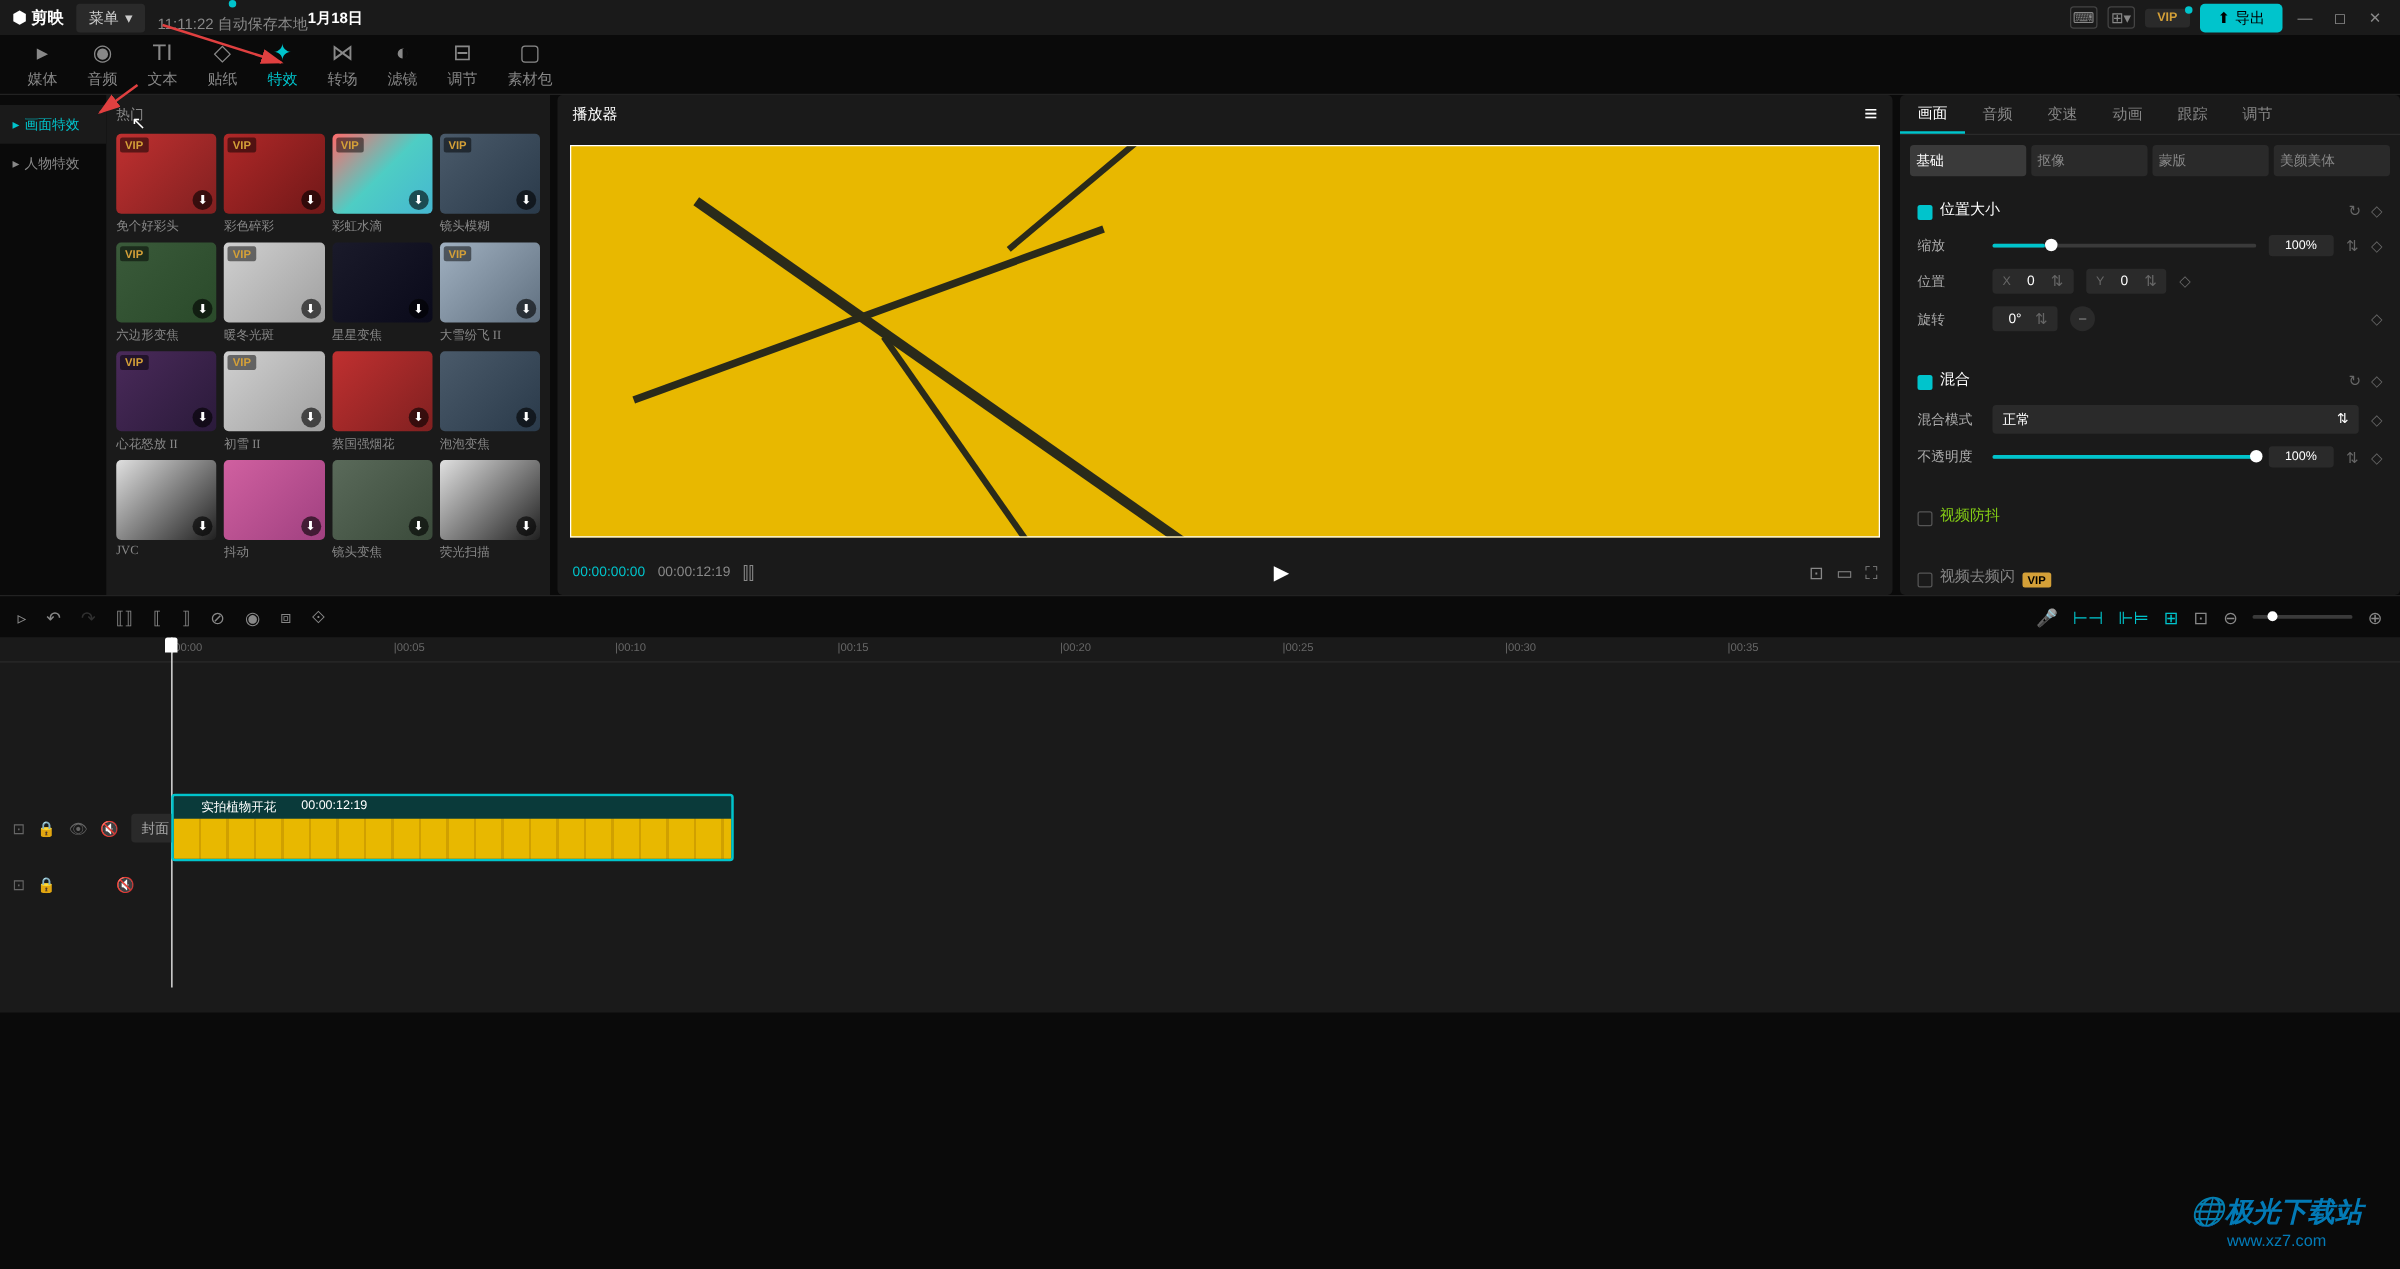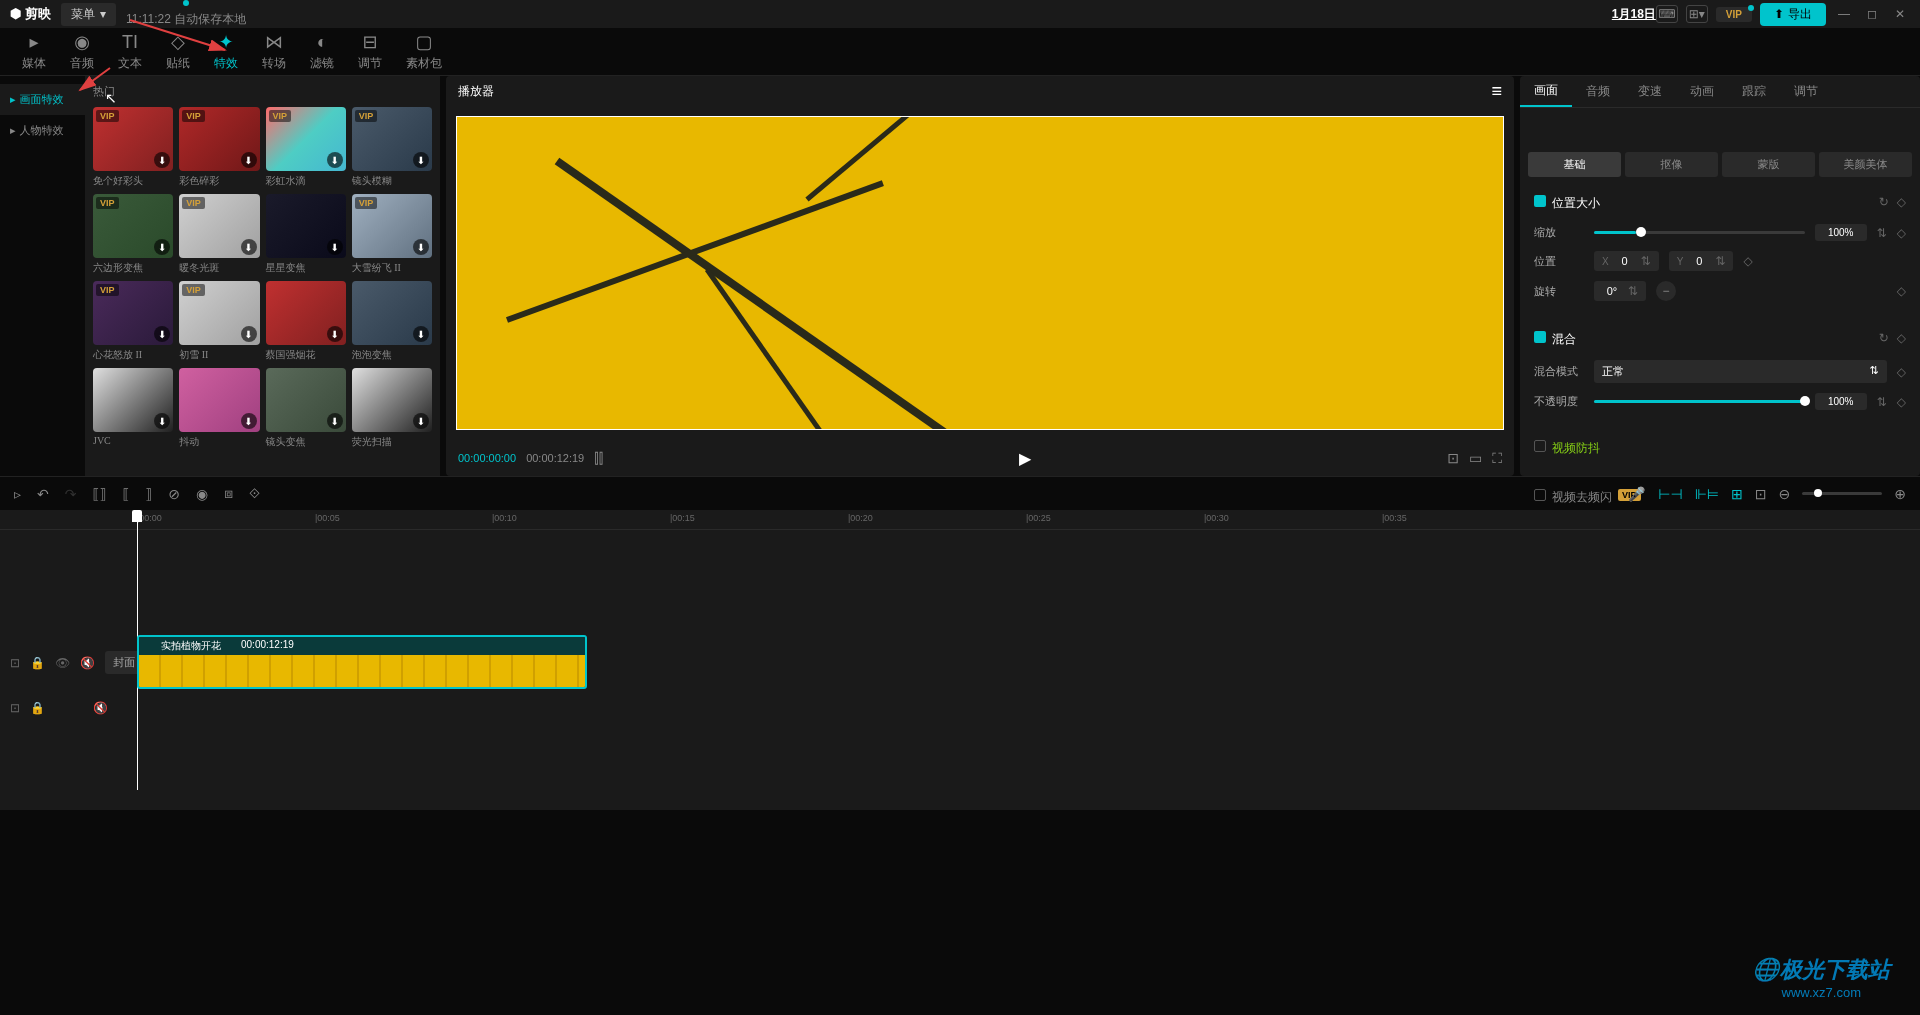--- a/index.html
+++ b/index.html
@@ -5,21 +5,21 @@
 * { margin: 0; padding: 0; box-sizing: border-box; }
 body { background: #0a0a0a; font-family: "Microsoft YaHei", sans-serif; color: #ccc; font-size: 12px; overflow: hidden; width: 1920px; height: 1015px; position: relative; }
 
 
 .titlebar { height: 28px; background: #1a1a1a; display: flex; align-items: center; padding: 0 10px; }
 .titlebar-left { display: flex; align-items: center; gap: 10px; }
 .logo { color: #fff; font-weight: bold; font-size: 13px; }
 .menu-btn { background: #2a2a2a; padding: 3px 10px; border-radius: 3px; color: #ccc; display: flex; align-items: center; gap: 5px; }
 .autosave { color: #888; display: flex; align-items: center; gap: 5px; flex-direction: column; }
 .autosave-dot { width: 6px; height: 6px; background: #00c4cc; border-radius: 50%; }
-.titlebar-center { flex: 1; text-align: right; color: #fff; font-weight: bold; text-decoration: underline; }
+.titlebar-center { flex: 1; text-align: left; color: #fff; font-weight: bold; }
 .titlebar-right { display: flex; align-items: center; gap: 8px; }
 .tr-icon { width: 22px; height: 18px; display: flex; align-items: center; justify-content: center; color: #888; border: 1px solid #444; border-radius: 3px; }
 .vip-badge { background: #2a2a2a; padding: 2px 10px; border-radius: 3px; color: #d4a038; font-weight: bold; font-size: 10px; position: relative; }
 .vip-badge::after { content: ''; width: 6px; height: 6px; background: #00c4cc; border-radius: 50%; position: absolute; top: -2px; right: -2px; }
 .export-btn { background: #00c4cc; color: #000; padding: 3px 14px; border-radius: 4px; display: flex; align-items: center; gap: 4px; }
 .win-btn { width: 20px; text-align: center; color: #888; }
 
 
 .top-toolbar { height: 48px; background: #0a0a0a; display: flex; align-items: center; padding: 0 10px; gap: 0; border-bottom: 1px solid #222; }
 .tool-item { display: flex; flex-direction: column; align-items: center; gap: 2px; padding: 4px 12px; color: #888; cursor: pointer; }
@@ -55,24 +55,24 @@
 .time-total { color: #888; font-size: 11px; }
 .play-btn { flex: 1; text-align: center; font-size: 16px; color: #fff; }
 .ctrl-icon { color: #888; font-size: 14px; }
 
 
 .props { width: 400px; background: #1a1a1a; border-radius: 4px; }
 .props-tabs { height: 32px; display: flex; border-bottom: 1px solid #2a2a2a; }
 .props-tab { padding: 0 14px; display: flex; align-items: center; color: #888; font-size: 12px; }
 .props-tab.active { color: #fff; border-bottom: 2px solid #00c4cc; }
 .props-subtabs { display: flex; padding: 8px; gap: 4px; }
-.subtab { flex: 1; text-align: center; padding: 5px; background: #2a2a2a; border-radius: 3px; color: #888; font-size: 11px; margin-top: 36px; }
+.subtab { flex: 1; text-align: left; padding: 5px; background: #2a2a2a; border-radius: 3px; color: #888; font-size: 11px; }
 .subtab.active { background: #3a3a3a; color: #fff; }
 .prop-section { padding: 10px 14px; }
-.sec-header { display: flex; align-items: flex-start; gap: 6px; margin-bottom: 12px; }
+.sec-header { display: flex; align-items: flex-end; gap: 6px; margin-bottom: 12px; }
 .sec-check { width: 12px; height: 12px; background: #00c4cc; border-radius: 2px; }
 .sec-check-off { width: 12px; height: 12px; border: 1px solid #555; border-radius: 2px; }
 .sec-title { color: #fff; font-size: 12px; }
 .sec-icons { margin-left: auto; display: flex; gap: 8px; color: #666; }
 .prop-row { display: flex; align-items: center; gap: 10px; margin-bottom: 10px; }
 .prop-label { width: 50px; color: #aaa; font-size: 11px; }
 .slider { flex: 1; height: 3px; background: #3a3a3a; position: relative; border-radius: 2px; }
 .slider-fill { height: 100%; background: #00c4cc; border-radius: 2px; }
 .slider-thumb { width: 10px; height: 10px; background: #fff; border-radius: 50%; position: absolute; top: -4px; }
 .val-box { width: 52px; background: #2a2a2a; padding: 3px 6px; border-radius: 3px; color: #fff; font-size: 10px; text-align: center; }

